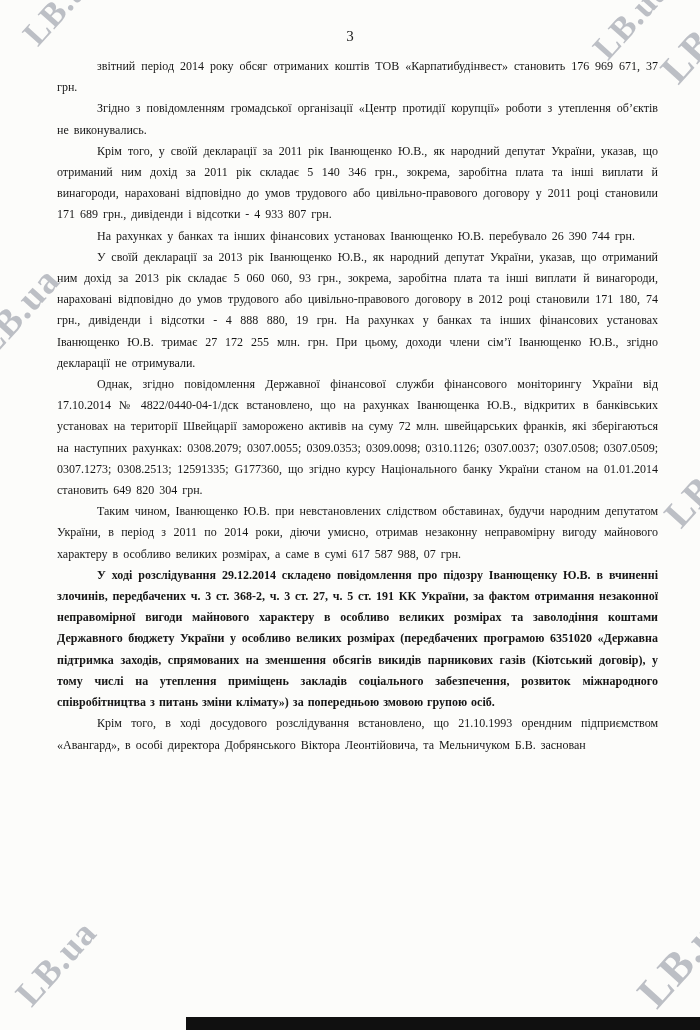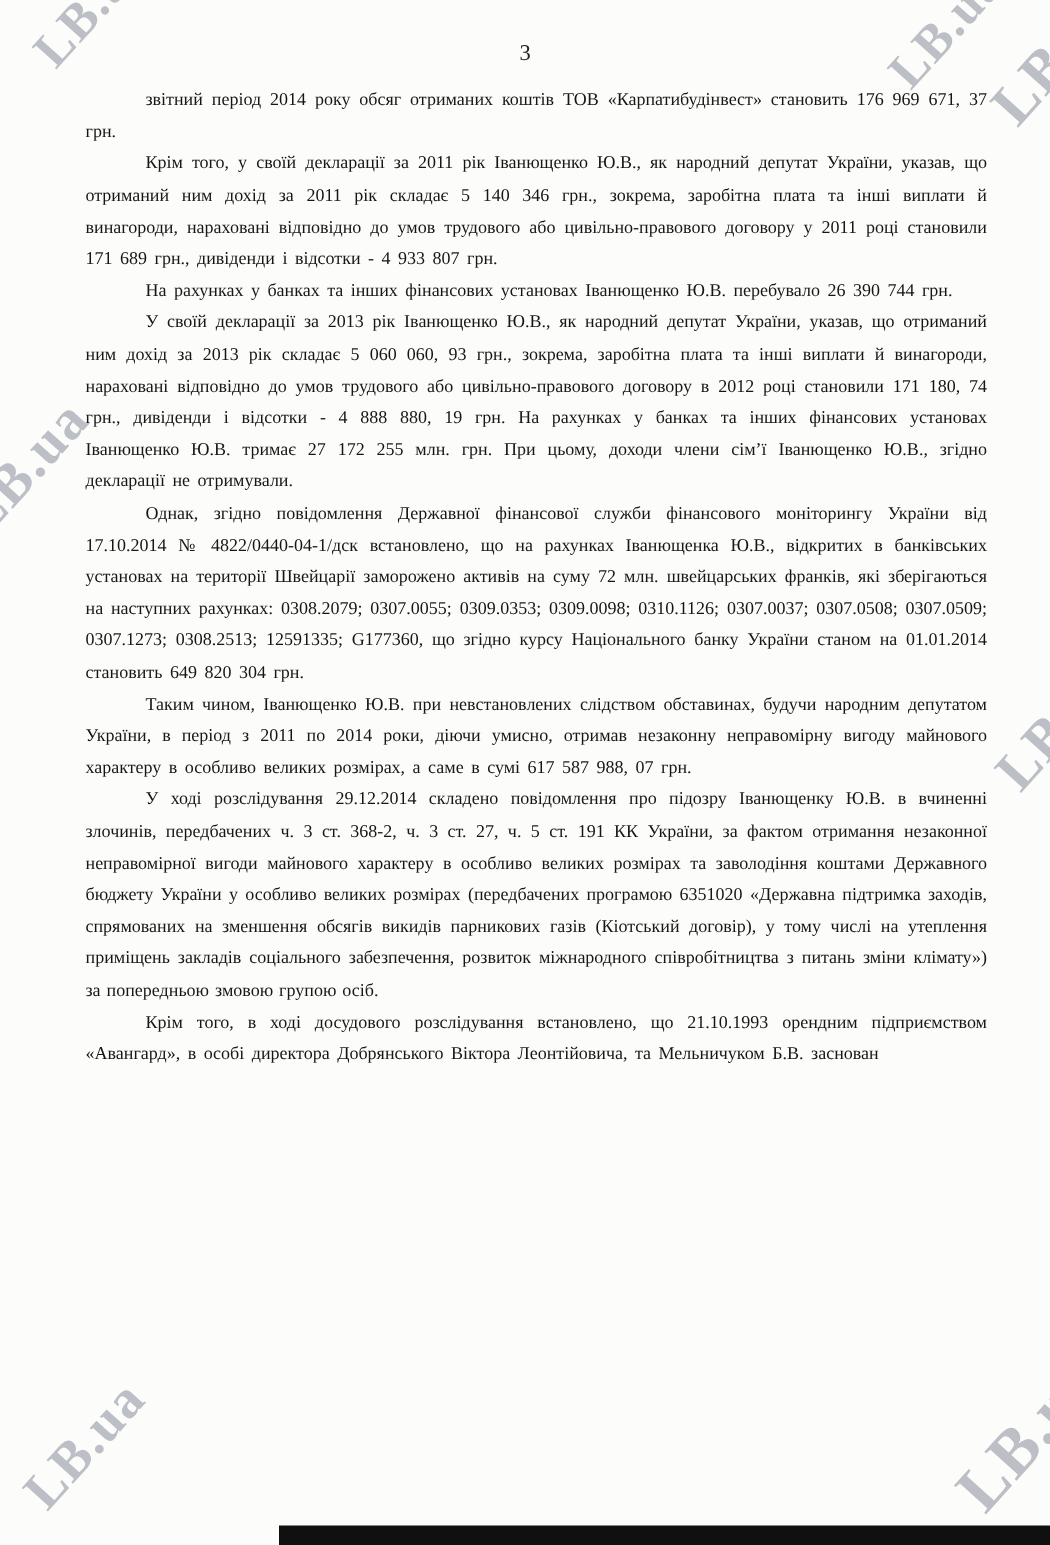--- a/index.html
+++ b/index.html
@@ -25,21 +25,21 @@
     color:#161616;
   }
   .para {
     margin:0;
     font-size:12px;
     line-height:21.2px;
     text-align:justify;
     text-indent:40px;
     word-spacing:2px;
   }
-  .para.bold { font-weight:normal; word-spacing:1px; }
+  .para.bold { font-weight:bold; word-spacing:1px; }
   .wm {
     position:absolute;
     font-family:"Liberation Serif", serif;
     font-weight:bold;
     color:#adb0b8;
     opacity:.8;
     transform:rotate(-48deg);
     white-space:nowrap;
     user-select:none;
     font-size:34px;
@@ -69,20 +69,21 @@
   <span class="wm wm-tr2">LB.ua</span>
   <span class="wm wm-ml">LB.ua</span>
   <span class="wm wm-mr">LB.ua</span>
   <span class="wm wm-bl">LB.ua</span>
   <span class="wm wm-br">LB.ua</span>
 
   <div class="page-number">3</div>
 
   <div class="content">
     <p class="para">звітний період 2014 року обсяг отриманих коштів ТОВ «Карпатибудінвест» становить 176 969 671, 37 грн.</p>
+    <p class="para">Згідно з повідомленням громадської організації «Центр протидії корупції» роботи з утеплення об’єктів не виконувались.</p>
     <p class="para">Крім того, у своїй декларації за 2011 рік Іванющенко Ю.В., як народний депутат України, указав, що отриманий ним дохід за 2011 рік складає 5 140 346 грн., зокрема, заробітна плата та інші виплати й винагороди, нараховані відповідно до умов трудового або цивільно-правового договору у 2011 році становили 171 689 грн., дивіденди і відсотки - 4 933 807 грн.</p>
     <p class="para">На рахунках у банках та інших фінансових установах Іванющенко Ю.В. перебувало 26 390 744 грн.</p>
     <p class="para">У своїй декларації за 2013 рік Іванющенко Ю.В., як народний депутат України, указав, що отриманий ним дохід за 2013 рік складає 5 060 060, 93 грн., зокрема, заробітна плата та інші виплати й винагороди, нараховані відповідно до умов трудового або цивільно-правового договору в 2012 році становили 171 180, 74 грн., дивіденди і відсотки - 4 888 880, 19 грн. На рахунках у банках та інших фінансових установах Іванющенко Ю.В. тримає 27 172 255 млн. грн. При цьому, доходи члени сім’ї Іванющенко Ю.В., згідно декларації не отримували.</p>
     <p class="para">Однак, згідно повідомлення Державної фінансової служби фінансового моніторингу України від 17.10.2014 № 4822/0440-04-1/дск встановлено, що на рахунках Іванющенка Ю.В., відкритих в банківських установах на території Швейцарії заморожено активів на суму 72 млн. швейцарських франків, які зберігаються на наступних рахунках: 0308.2079; 0307.0055; 0309.0353; 0309.0098; 0310.1126; 0307.0037; 0307.0508; 0307.0509; 0307.1273; 0308.2513; 12591335; G177360, що згідно курсу Національного банку України станом на 01.01.2014 становить 649 820 304 грн.</p>
     <p class="para">Таким чином, Іванющенко Ю.В. при невстановлених слідством обставинах, будучи народним депутатом України, в період з 2011 по 2014 роки, діючи умисно, отримав незаконну неправомірну вигоду майнового характеру в особливо великих розмірах, а саме в сумі 617 587 988, 07 грн.</p>
     <p class="para bold">У ході розслідування 29.12.2014 складено повідомлення про підозру Іванющенку Ю.В. в вчиненні злочинів, передбачених ч. 3 ст. 368-2, ч. 3 ст. 27, ч. 5 ст. 191 КК України, за фактом отримання незаконної неправомірної вигоди майнового характеру в особливо великих розмірах та заволодіння коштами Державного бюджету України у особливо великих розмірах (передбачених програмою 6351020 «Державна підтримка заходів, спрямованих на зменшення обсягів викидів парникових газів (Кіотський договір), у тому числі на утеплення приміщень закладів соціального забезпечення, розвиток міжнародного співробітництва з питань зміни клімату») за попередньою змовою групою осіб.</p>
     <p class="para">Крім того, в ході досудового розслідування встановлено, що 21.10.1993 орендним підприємством «Авангард», в особі директора Добрянського Віктора Леонтійовича, та Мельничуком Б.В. заснован</p>
   </div>
 
   <div class="scan-bar"></div>

